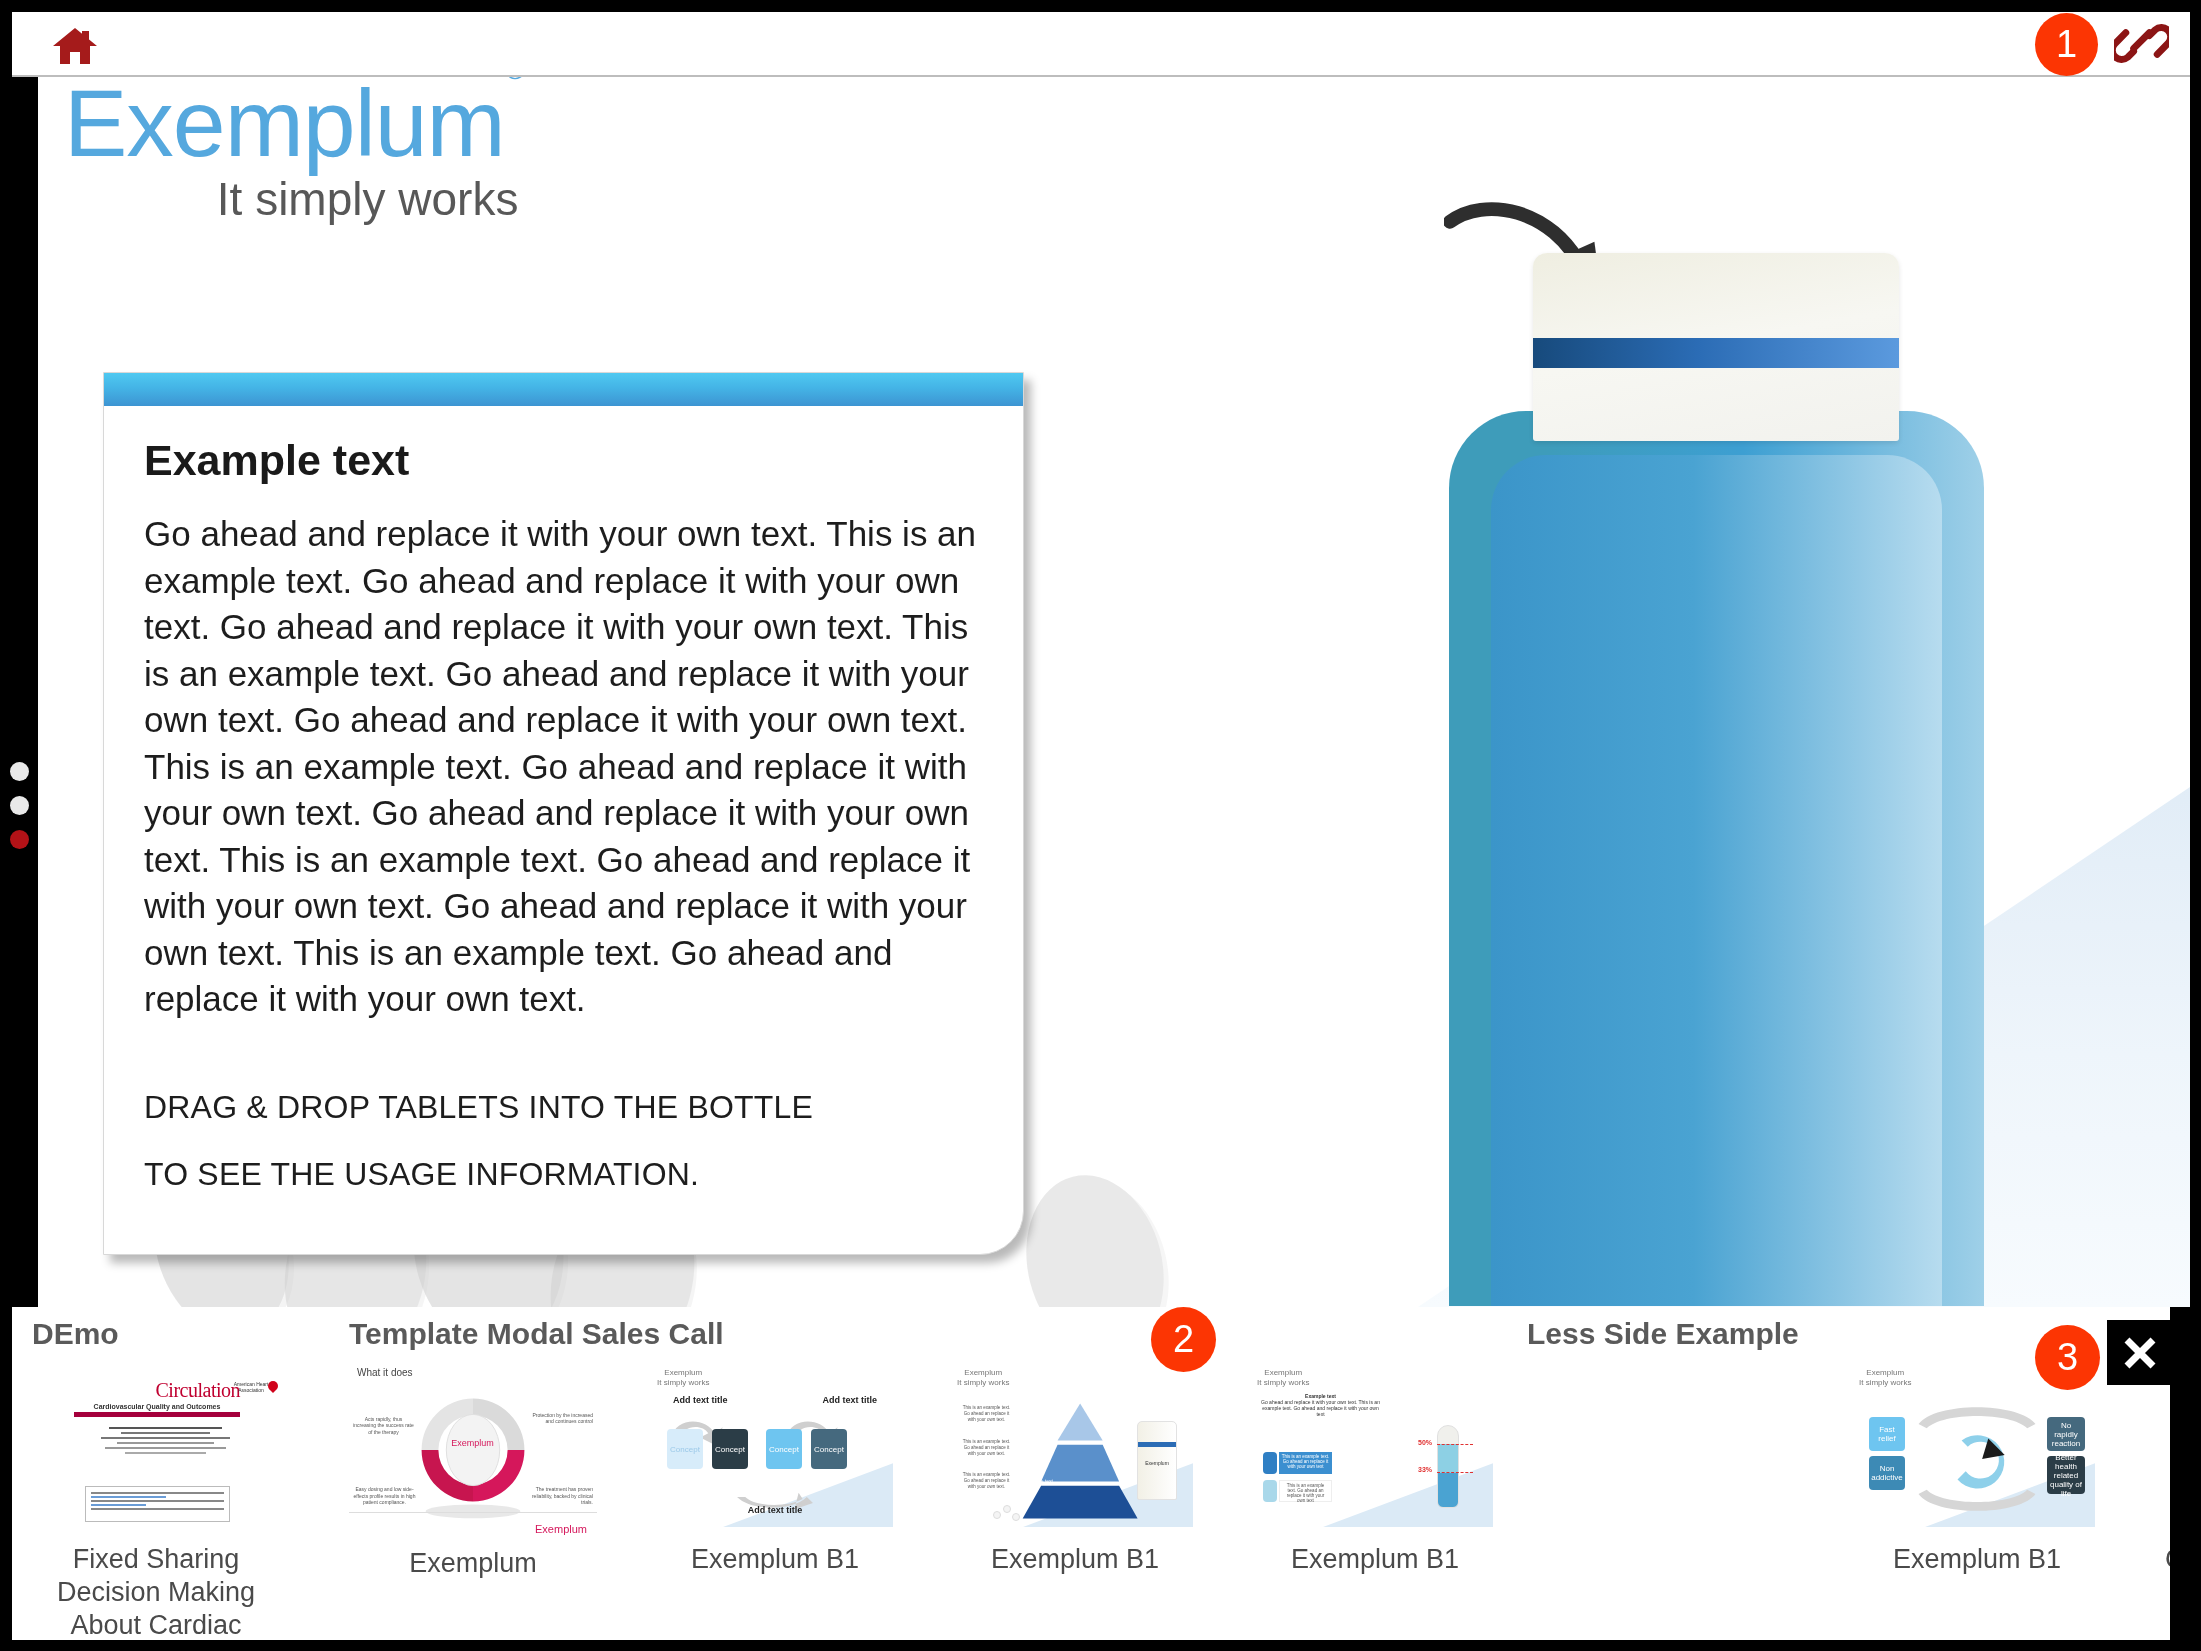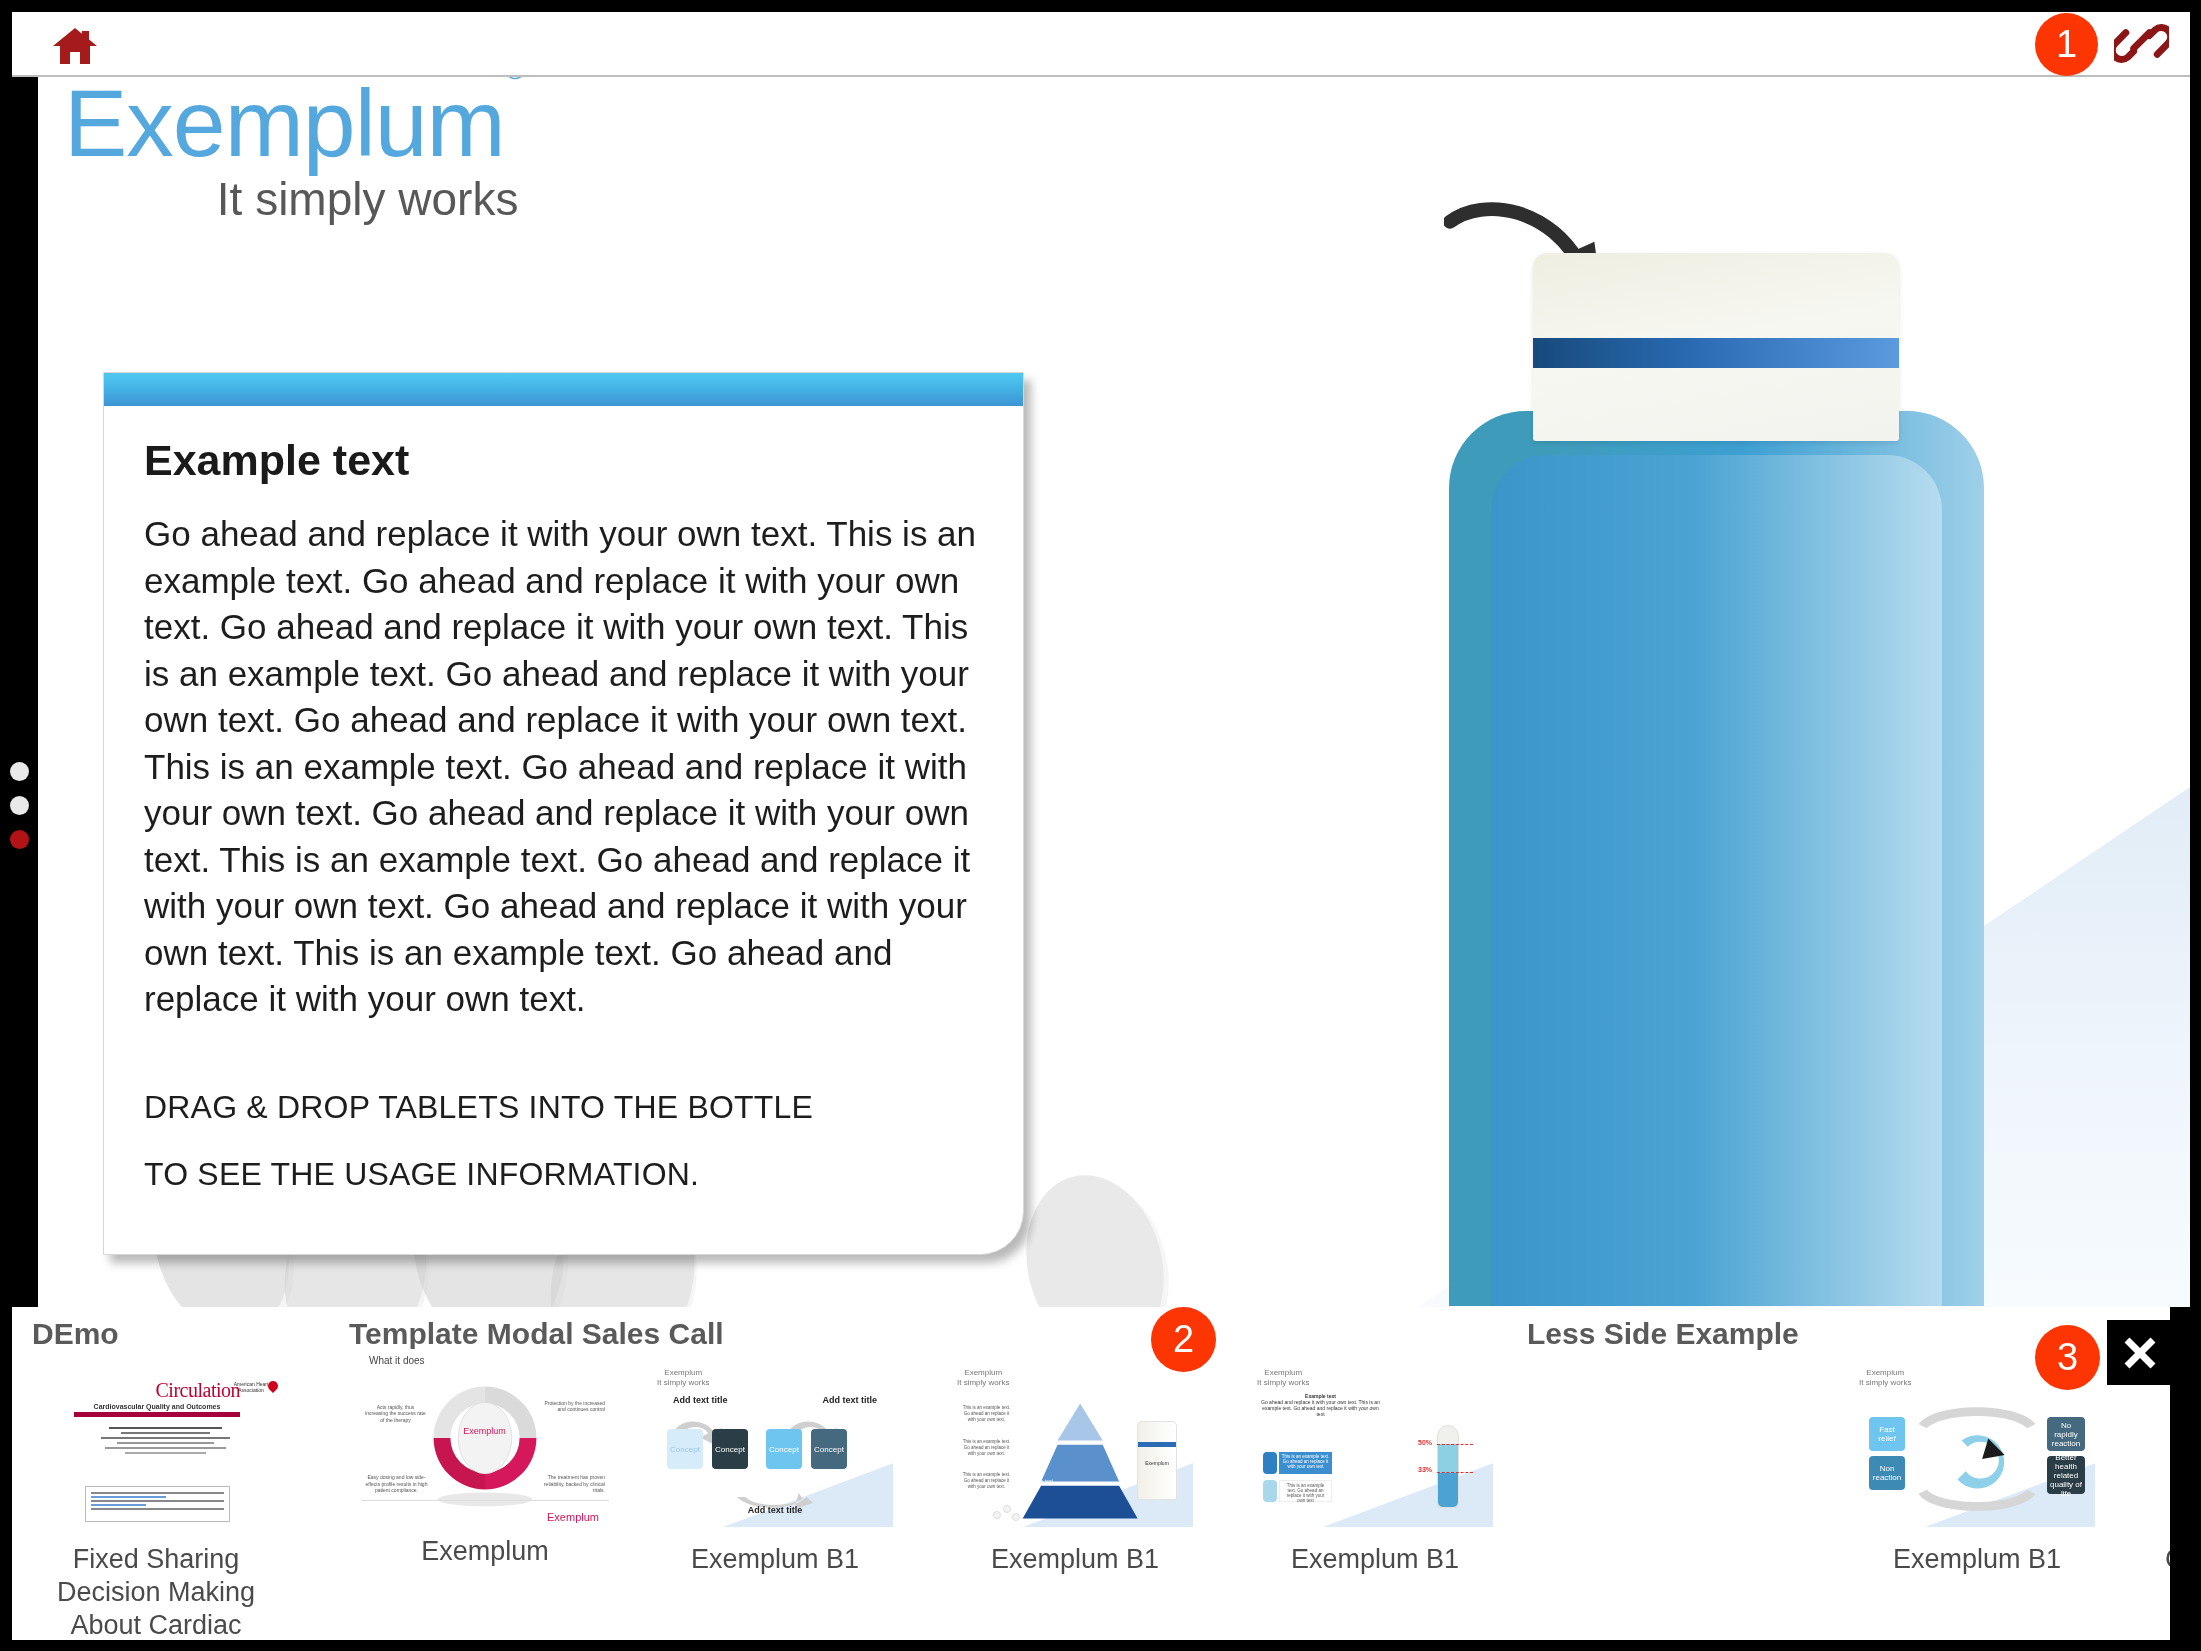--- a/index.html
+++ b/index.html
@@ -187,21 +187,21 @@
             <div style="height:2px; background:#888; margin:2px 2px;"></div>
             <div style="height:2px; background:#6a9cd6; margin:2px 4px 2px 2px; width:55%;"></div>
             <div style="height:2px; background:#888; margin:2px 2px;"></div>
             <div style="height:2px; background:#6a9cd6; margin:2px 2px; width:40%;"></div>
             <div style="height:2px; background:#888; margin:2px 2px;"></div>
           </div>
         </div>
         <div class="fs-label">Fixed Sharing Decision Making About Cardiac Surgery</div>
       </div>
 
-      <div class="fs-item" style="left:337px; top:42px;margin-left:12px;">
+      <div class="fs-item" style="left:337px; top:54px;">
         <div class="fs-thumb">
           <div style="position:absolute; left:8px; top:6px; font-size:10px; color:#444;">What it does</div>
           <svg viewBox="0 0 250 180" style="position:absolute; inset:0; width:100%; height:100%;">
             <path d="M125 38 a52 52 0 0 1 52 52 L160 90 a35 35 0 0 0 -35 -35 Z" fill="#dadada"></path>
             <path d="M125 38 a52 52 0 0 0 -52 52 L90 90 a35 35 0 0 1 35 -35 Z" fill="#e4e4e4"></path>
             <path d="M177 90 a52 52 0 0 1 -52 52 L125 125 a35 35 0 0 0 35 -35 Z" fill="#D5175B"></path>
             <path d="M73 90 a52 52 0 0 0 52 52 L125 125 a35 35 0 0 1 -35 -35 Z" fill="#C7154F"></path>
             <ellipse cx="125" cy="90" rx="27" ry="36" fill="#f3f3f3" stroke="#e0e0e0"></ellipse>
             <ellipse cx="125" cy="152" rx="48" ry="7" fill="#e8e8e8"></ellipse>
           </svg>
@@ -292,21 +292,21 @@
           <div class="mini-logo"><span style="display:inline;">Exemplum</span><span>It simply works</span></div>
           <div class="mini-canvas">
             <div class="mini-wave"></div>
             <svg viewBox="0 0 230 120" style="position:absolute; inset:0; width:100%; height:100%;">
               <path d="M58 26 C 74 4, 156 4, 172 26 L164 30 C 148 14, 82 14, 66 30 Z" fill="#d6d6d6"></path>
               <path d="M58 94 C 74 116, 156 116, 172 94 L164 90 C 148 106, 82 106, 66 90 Z" fill="#d6d6d6"></path>
               <path d="M100 42 a26 26 0 1 1 -4 38 L104 72 a18 18 0 1 0 2 -24 Z" fill="#8ed0ea"></path>
               <path d="M126 40 L142 56 L120 60 Z" fill="#1b1b1b"></path>
             </svg>
             <div class="mini-box" style="left:10px; top:26px; width:36px; height:34px; background:#6ec5f0;">Fast relief</div>
-            <div class="mini-box" style="left:10px; top:65px; width:36px; height:34px; background:#3d8ab5;">Non reaction</div>
+            <div class="mini-box" style="left:10px; top:65px; width:36px; height:34px; background:#3d8ab5;">Non addictive</div>
             <div class="mini-box" style="right:10px; top:26px; width:38px; height:34px; background:#45697e;">No rapidly reaction</div>
             <div class="mini-box" style="right:10px; top:65px; width:38px; height:38px; background:#2b3d47;">Better health related quality of life</div>
           </div>
         </div>
         <div class="fs-label">Exemplum B1</div>
       </div>
 
       <div class="fs-item" style="left:2119px; top:50px; width:248px;">
         <div class="fs-thumb"></div>
         <div class="fs-label">Genera respon different</div>

